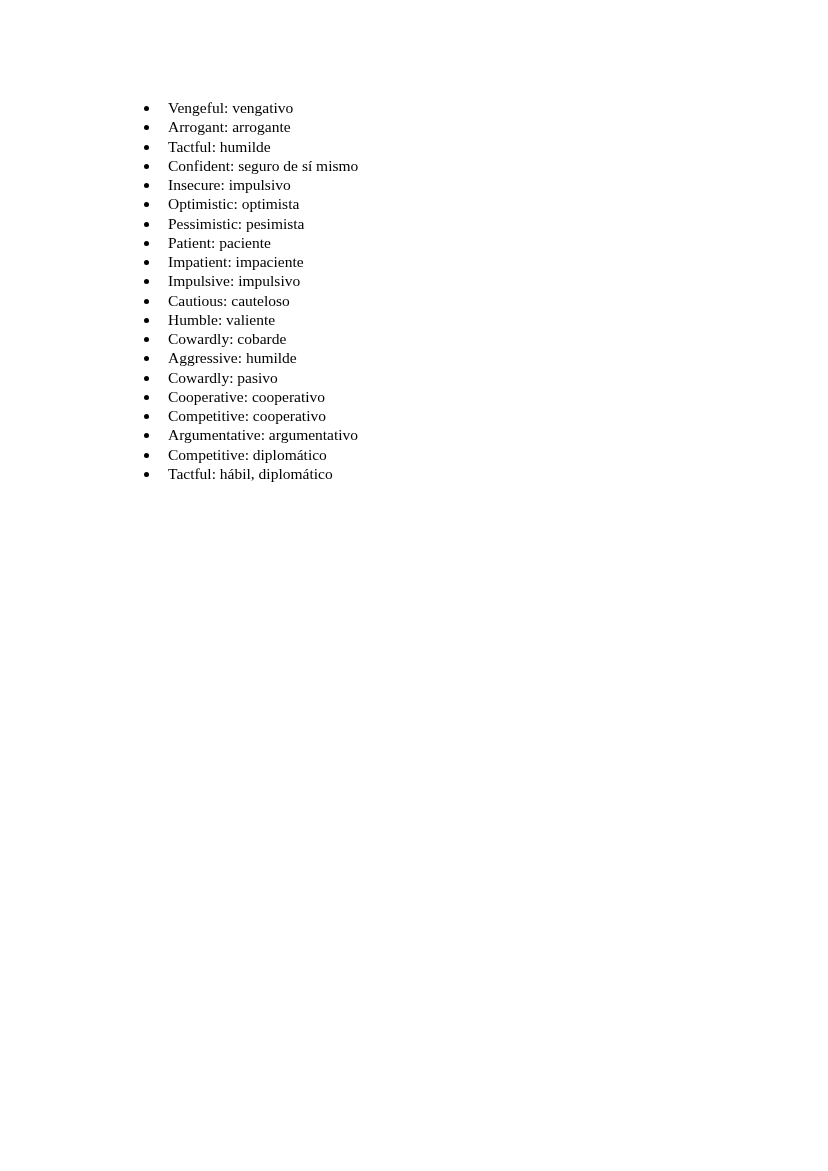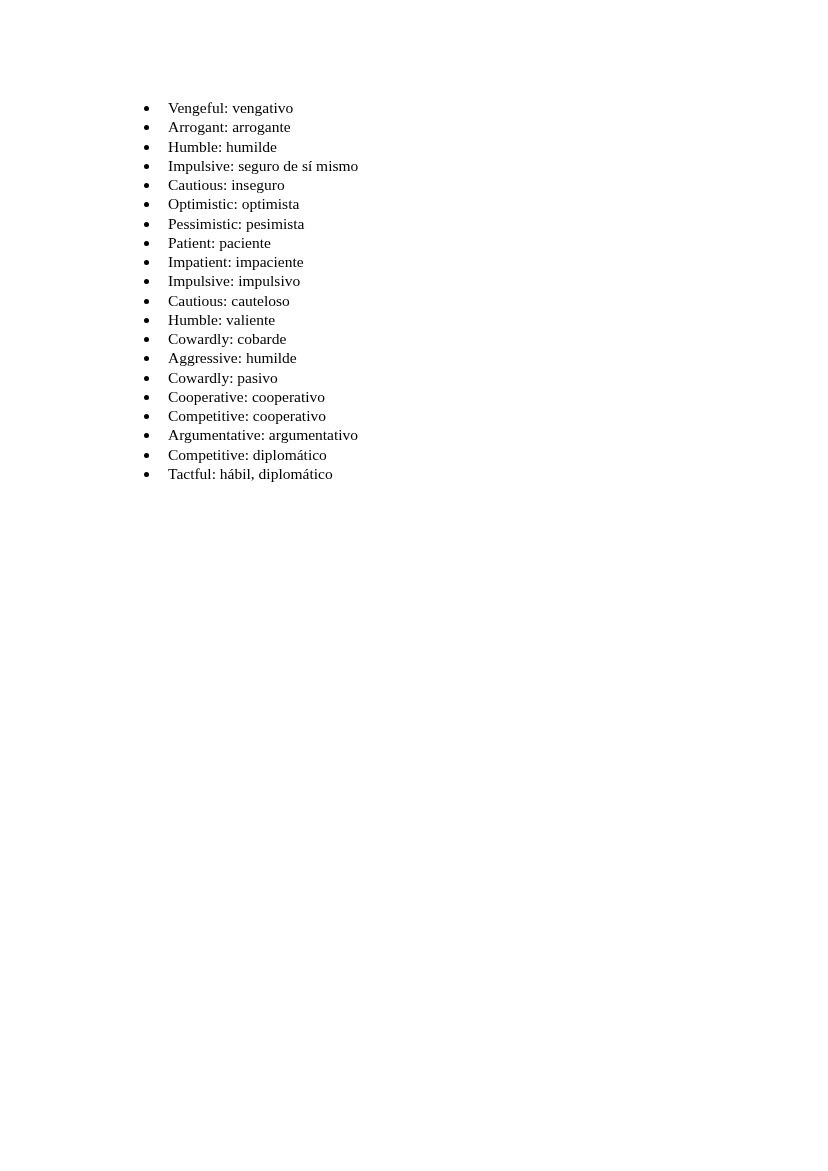--- a/index.html
+++ b/index.html
@@ -61,29 +61,29 @@
     <li class="vocab-item">
         <span class="bullet"></span>
         <span class="item-text">Vengeful: vengativo</span>
       </li>
     <li class="vocab-item">
         <span class="bullet"></span>
         <span class="item-text">Arrogant: arrogante</span>
       </li>
     <li class="vocab-item">
         <span class="bullet"></span>
-        <span class="item-text">Humble: humilde</span>
+        <span class="item-text">Tactful: humilde</span>
       </li>
     <li class="vocab-item">
         <span class="bullet"></span>
-        <span class="item-text">Impulsive: seguro de sí mismo</span>
+        <span class="item-text">Confident: seguro de sí mismo</span>
       </li>
     <li class="vocab-item">
         <span class="bullet"></span>
-        <span class="item-text">Cautious: inseguro</span>
+        <span class="item-text">Insecure: impulsivo</span>
       </li>
     <li class="vocab-item">
         <span class="bullet"></span>
         <span class="item-text">Optimistic: optimista</span>
       </li>
     <li class="vocab-item">
         <span class="bullet"></span>
         <span class="item-text">Pessimistic: pesimista</span>
       </li>
     <li class="vocab-item">

